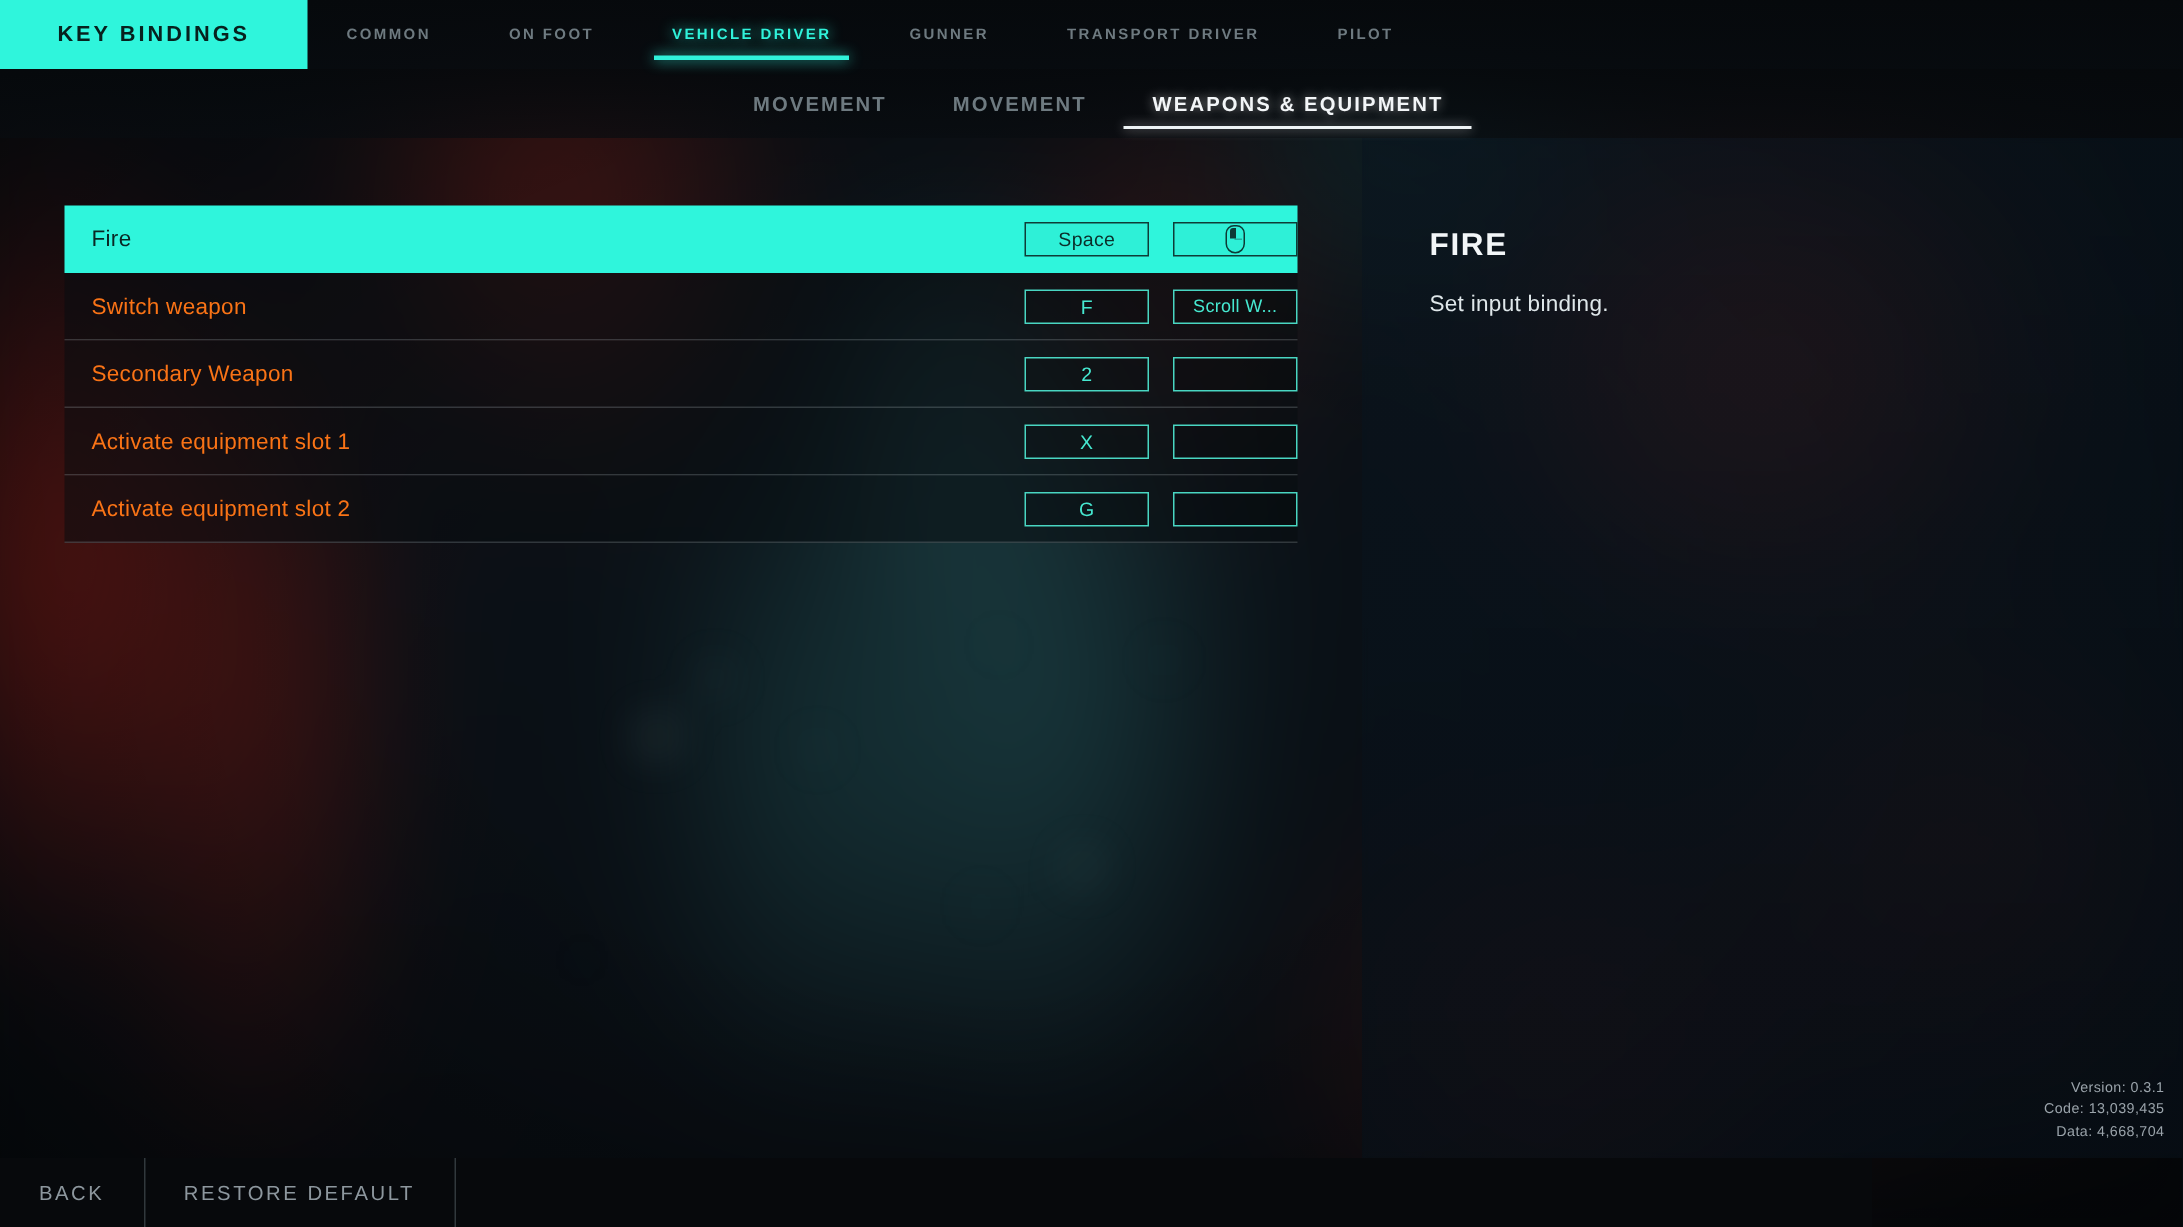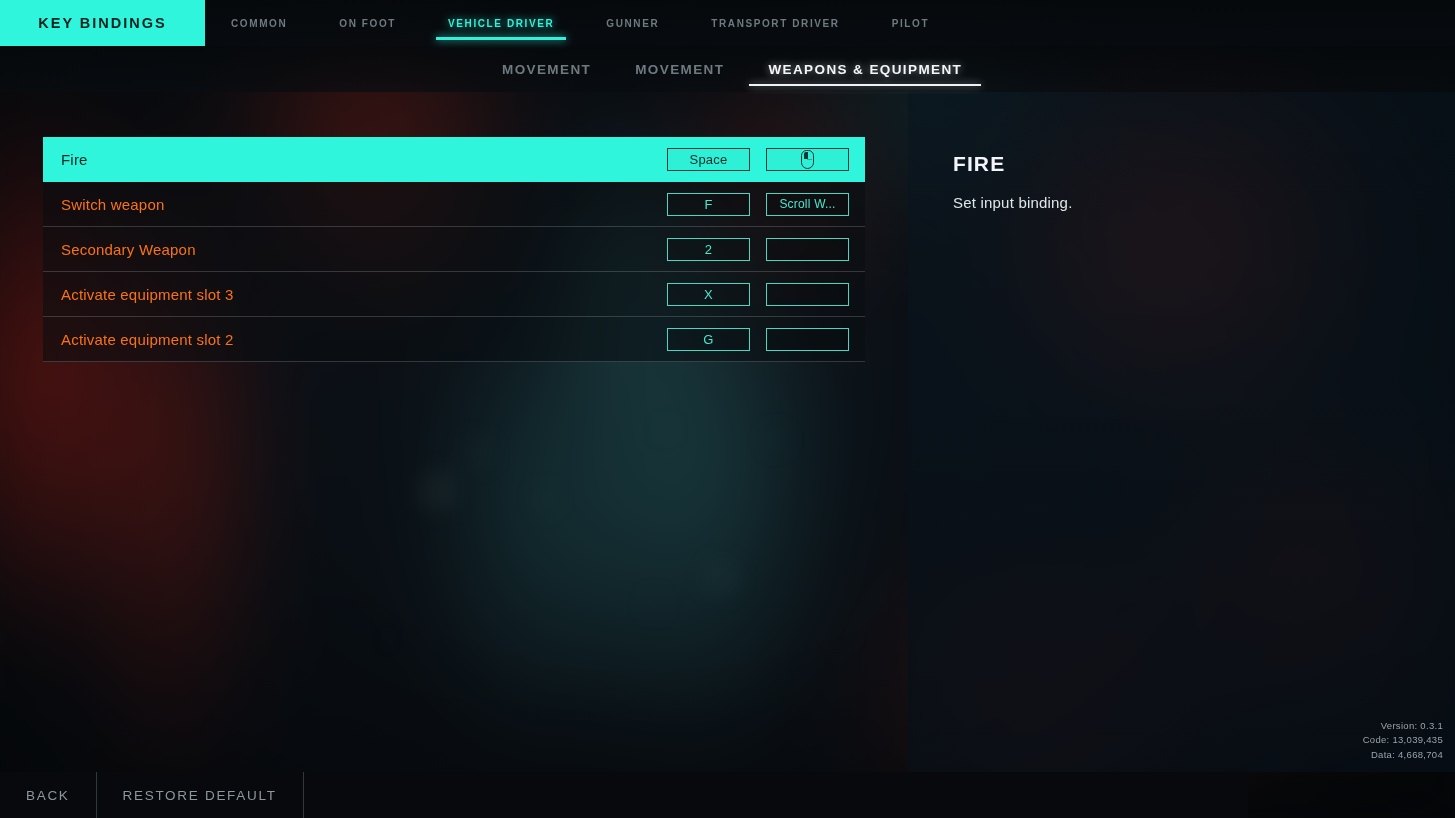--- a/index.html
+++ b/index.html
@@ -135,21 +135,21 @@
   }
   .binding-label {
     flex: 1;
     padding-left: 18px;
     font-size: 15px;
     color: #f97316;
     letter-spacing: 0.2px;
   }
   .binding-row.selected .binding-label { color: #0a2724; }
 
-  .key-slots { display: flex; gap: 16px; padding-right: 16px; }
+  .key-slots { display: flex; gap: 16px; }
   .key-box {
     width: 83px; height: 23px;
     border: 1px solid #49d6c2;
     background: rgba(0,0,0,0.12);
     display: flex; align-items: center; justify-content: center;
     font-size: 13px;
     color: #46e8d0;
     letter-spacing: 0.2px;
     white-space: nowrap;
     overflow: visible;
@@ -281,21 +281,21 @@
         </div>
       </div>
       <div class="binding-row">
         <div class="binding-label">Secondary Weapon</div>
         <div class="key-slots">
           <div class="key-box">2</div>
           <div class="key-box"></div>
         </div>
       </div>
       <div class="binding-row">
-        <div class="binding-label">Activate equipment slot 3</div>
+        <div class="binding-label">Activate equipment slot 1</div>
         <div class="key-slots">
           <div class="key-box">X</div>
           <div class="key-box"></div>
         </div>
       </div>
       <div class="binding-row">
         <div class="binding-label">Activate equipment slot 2</div>
         <div class="key-slots">
           <div class="key-box">G</div>
           <div class="key-box"></div>

